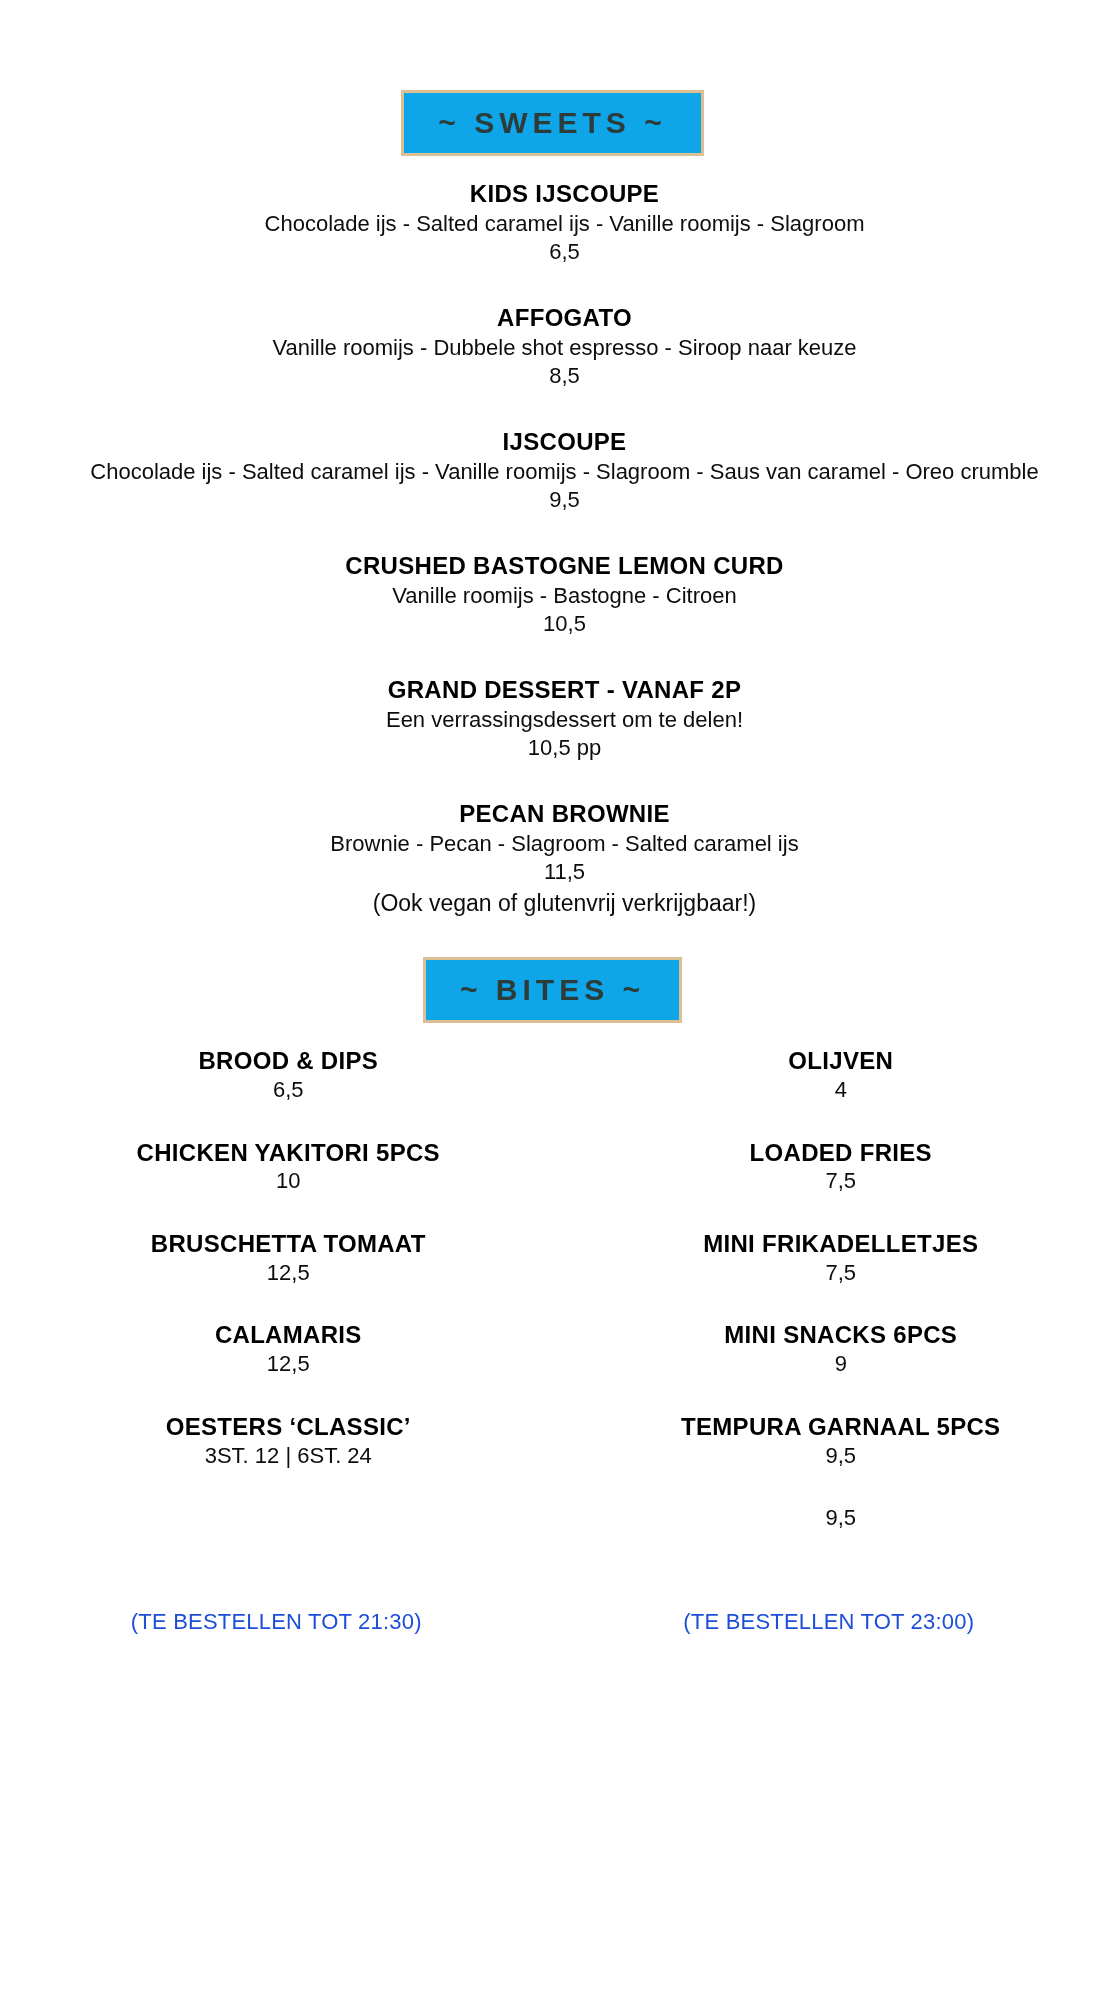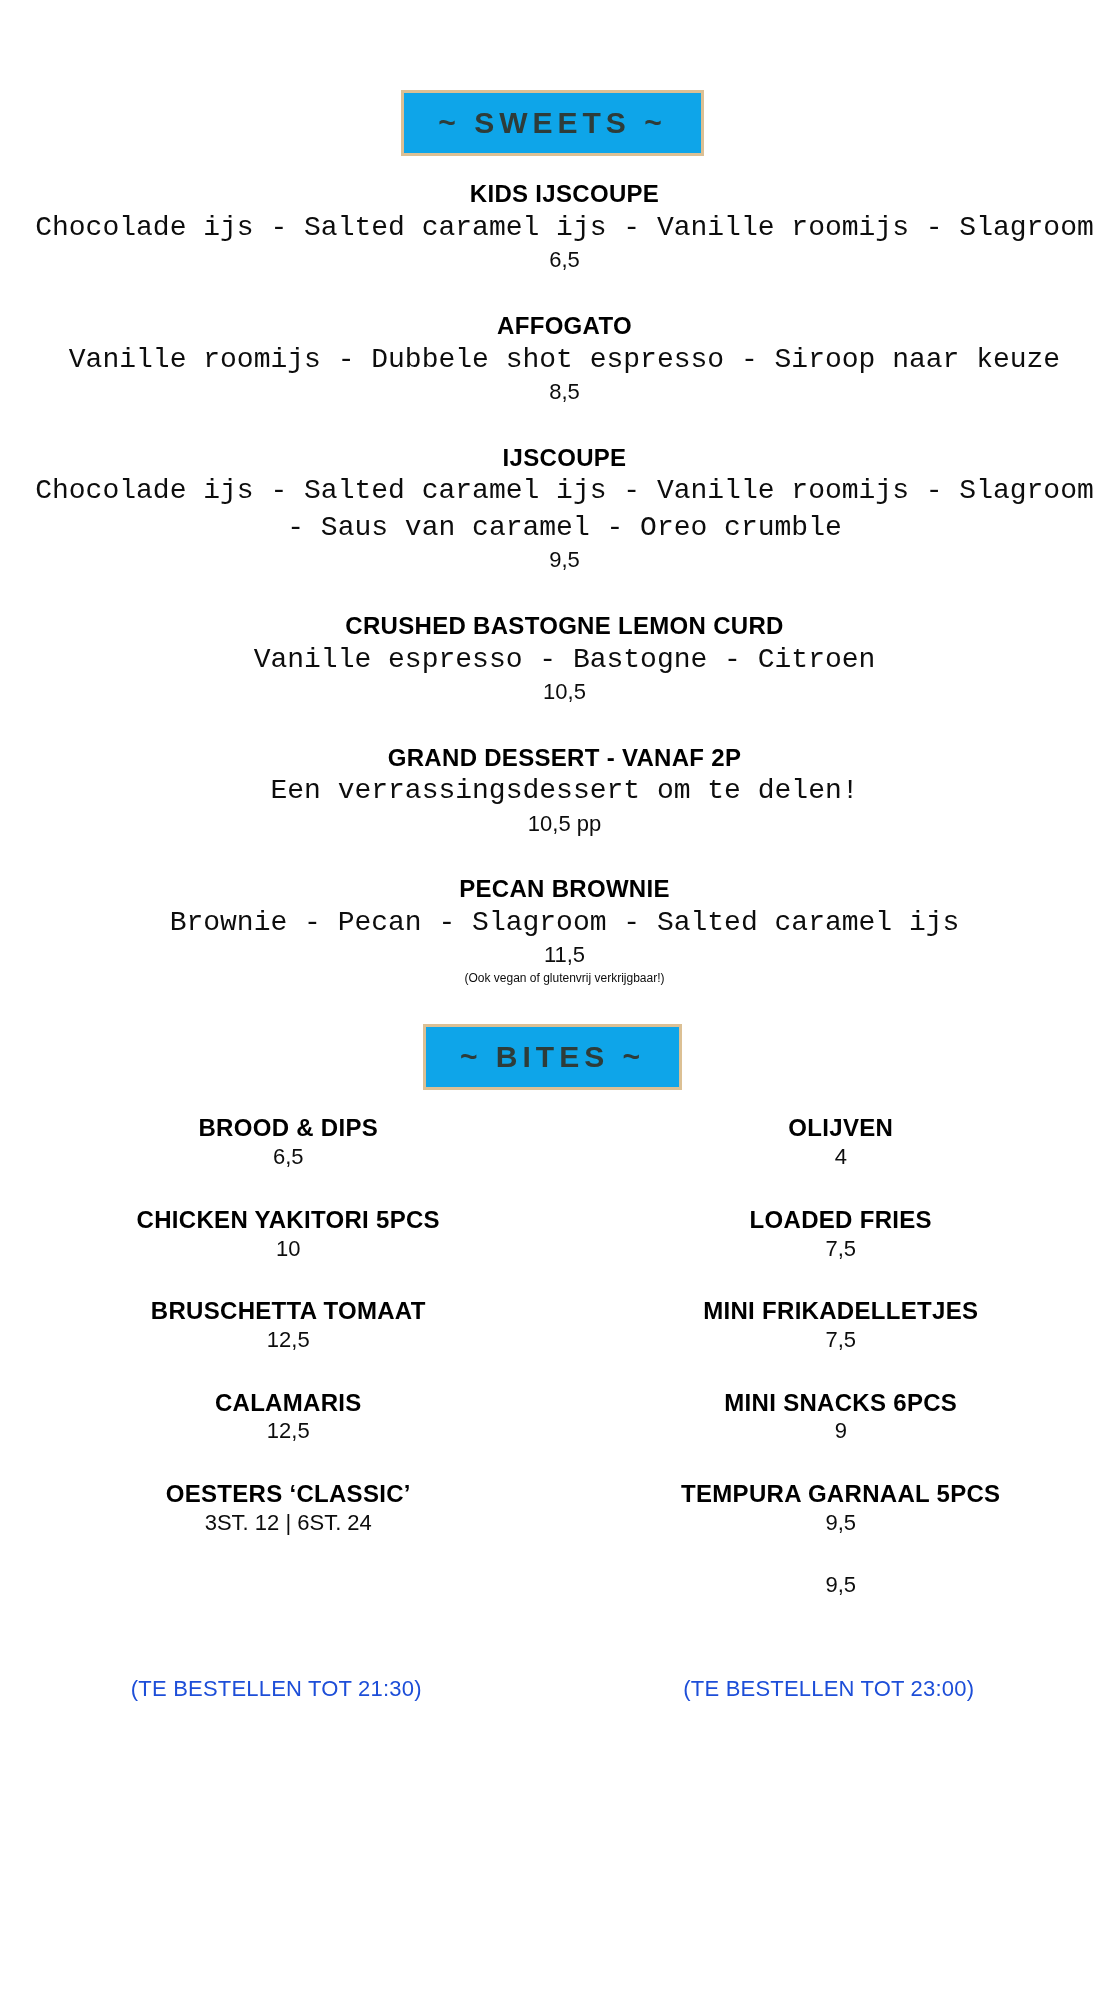--- a/index.html
+++ b/index.html
@@ -32,23 +32,23 @@
   }
 
   .item { margin-bottom: 37px; padding: 0 6px; margin-left: 24px; }
   .item-name {
     font-size: 24px;
     font-weight: bold;
     letter-spacing: 0.3px;
     line-height: 1.2;
     color: #000000;
   }
-  .item-desc { font-size: 28px; line-height: 1.3; margin-top: 1px; font-family: Liberation Mono, monospace; }
+  .item-desc { font-size: 22px; line-height: 1.3; margin-top: 1px; }
   .item-price { font-size: 22px; line-height: 1.3; }
-  .item-note { font-size: 12px; line-height: 1.45; }
+  .item-note { font-size: 23px; line-height: 1.45; }
 
   .bites-grid {
     display: grid;
     grid-template-columns: 1fr 1fr;
     row-gap: 34px;
     margin-top: 0;
   }
   .b-item { }
   .footnote-cell { margin-top: 42px; }
   .footnote { font-size: 22px; letter-spacing: 0.2px; color: #1d4ed8; }
@@ -77,21 +77,21 @@
       </div>
 
       <div class="item">
         <div class="item-name">IJSCOUPE</div>
         <div class="item-desc">Chocolade ijs - Salted caramel ijs - Vanille roomijs - Slagroom - Saus van caramel - Oreo crumble</div>
         <div class="item-price">9,5</div>
       </div>
 
       <div class="item">
         <div class="item-name">CRUSHED BASTOGNE LEMON CURD</div>
-        <div class="item-desc">Vanille espresso - Bastogne - Citroen</div>
+        <div class="item-desc">Vanille roomijs - Bastogne - Citroen</div>
         <div class="item-price">10,5</div>
       </div>
 
       <div class="item">
         <div class="item-name">GRAND DESSERT - VANAF 2P</div>
         <div class="item-desc">Een verrassingsdessert om te delen!</div>
         <div class="item-price">10,5 pp</div>
       </div>
 
       <div class="item">

